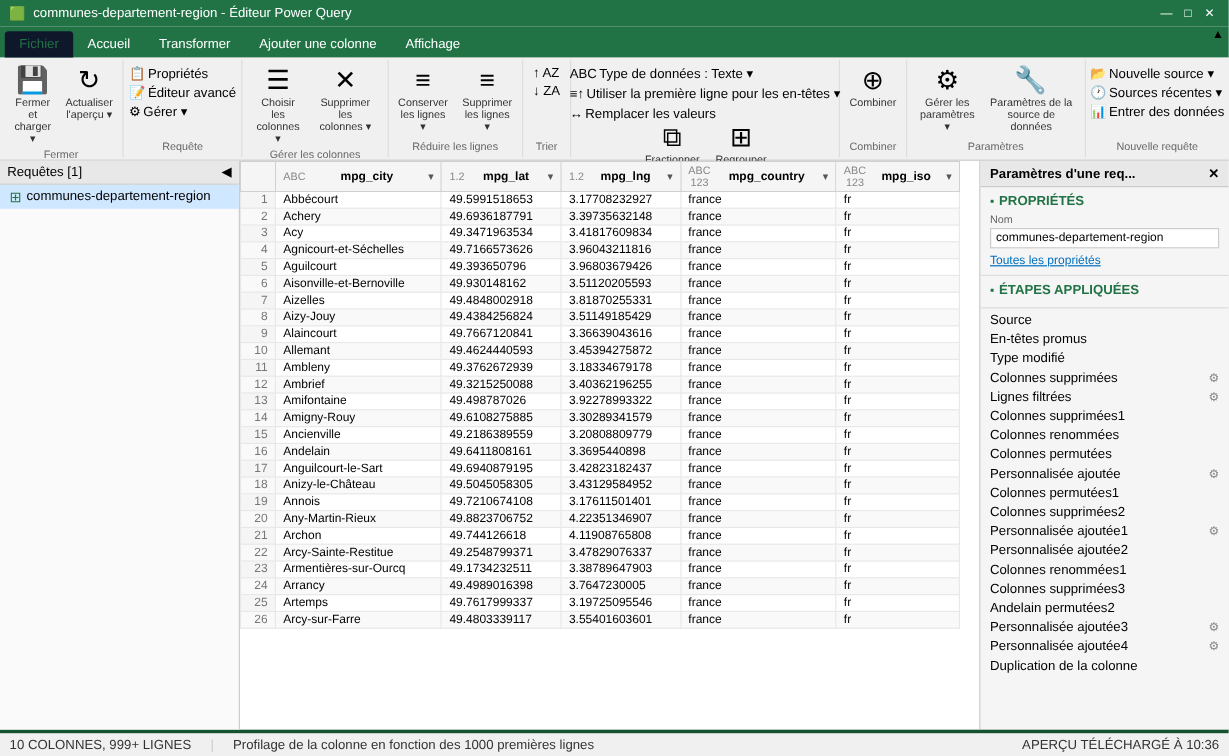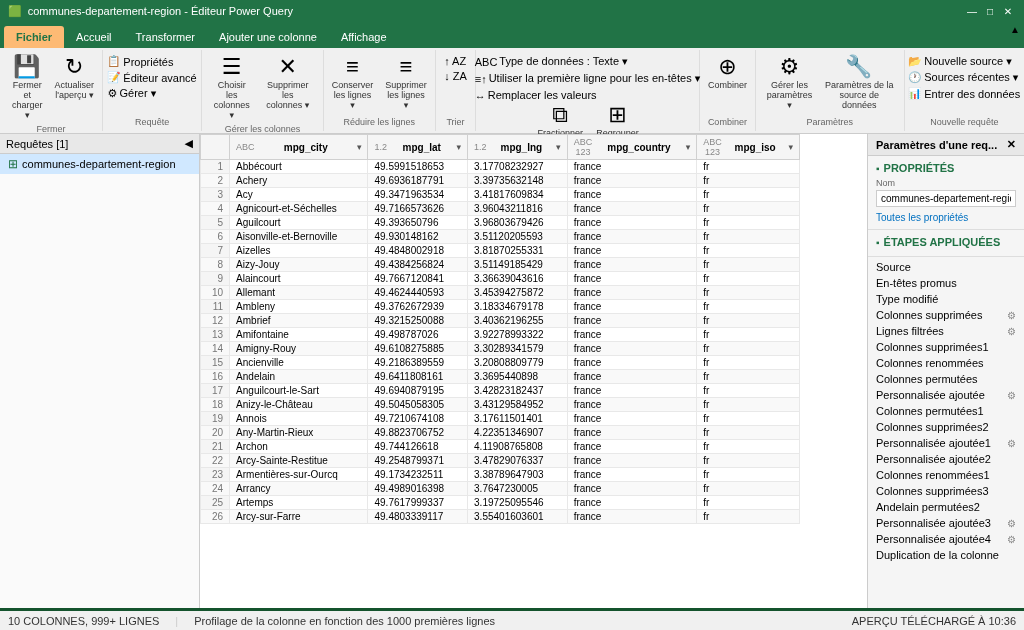--- a/index.html
+++ b/index.html
@@ -31,23 +31,23 @@
       padding: 4px 12px;
       font-size: 11px;
       cursor: pointer;
       color: white;
       border-radius: 3px 3px 0 0;
       height: 22px;
       display: flex;
       align-items: center;
     }
     .ribbon-tab.active {
-      background: #fdba74;
+      background: #0f172a;
       color: #217346;
-      font-weight: bold;
+      font-weight: normal;
     }
 
     
     .ribbon {
       background: #f0f0f0;
       border-bottom: 1px solid #ccc;
       display: flex;
       align-items: stretch;
       padding: 2px 0;
       height: 86px;
@@ -182,21 +182,21 @@
       border: 1px solid #d0d0d0;
       padding: 1px 4px;
       text-align: right;
       color: #777;
       font-size: 10px;
       min-width: 24px;
     }
 
     
     .right-panel {
-      width: 157px;
+      width: 208px;
       background: #f5f5f5;
       border-left: 1px solid #ccc;
       display: flex;
       flex-direction: column;
       overflow: hidden;
     }
     .right-panel-header {
       background: #e8e8e8;
       padding: 4px 8px;
       display: flex;
@@ -228,20 +228,21 @@
       width: 100%;
       border: 1px solid #ccc;
       padding: 2px 4px;
       font-size: 10px;
       background: white;
     }
     .prop-link {
       font-size: 10px;
       color: #0070c0;
       cursor: pointer;
+      text-decoration: underline;
     }
     .steps-list {
       overflow-y: auto;
       flex: 1;
       padding: 2px 0;
     }
     .step-item {
       display: flex;
       align-items: center;
       justify-content: space-between;

